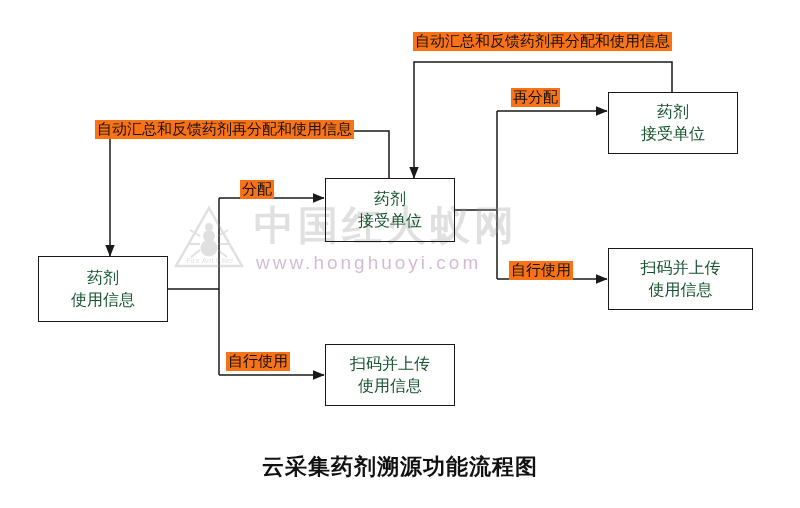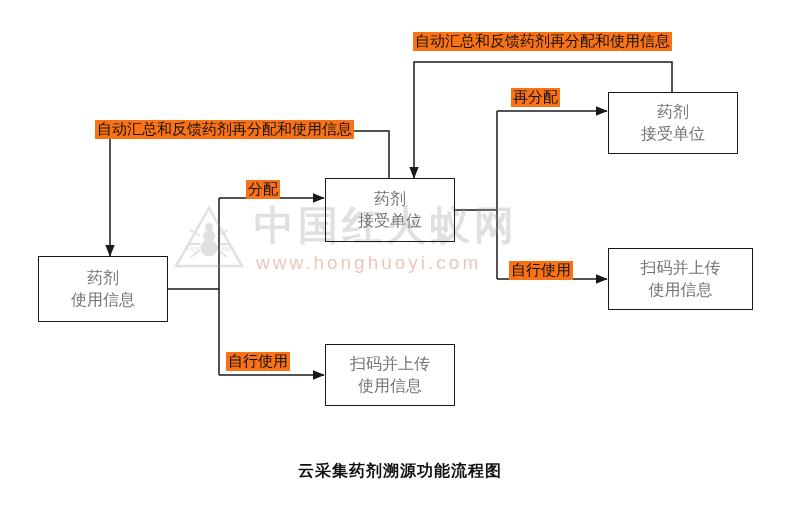--- a/index.html
+++ b/index.html
@@ -25,21 +25,21 @@
   .node {
     position: absolute;
     border: 1.5px solid #1a1a1a;
     background: transparent;
     display: flex;
     flex-direction: column;
     align-items: center;
     justify-content: center;
     line-height: 1.35;
     font-size: 16px;
-    color: #737373;
+    color: #14532d;
     text-align: center;
     box-sizing: border-box;
     z-index: 4;
   }
   .node span {
     display: block;
     white-space: nowrap;
   }
   .edge-label {
     position: absolute;
@@ -49,21 +49,21 @@
     background: #f97316;
     padding: 0 2px;
     z-index: 3;
   }
   .title {
     position: absolute;
     left: 0;
     right: 0;
     bottom: 26px;
     text-align: center;
-    font-size: 16px;
+    font-size: 22px;
     font-weight: bold;
     color: #111111;
     letter-spacing: 1px;
     z-index: 4;
   }
   
   #watermark {
     position: absolute;
     left: 170px;
     top: 196px;
@@ -81,35 +81,35 @@
     font-weight: bold;
     color: #9b9b9b;
     letter-spacing: 4px;
     white-space: nowrap;
   }
   #watermark .wm-sub {
     position: absolute;
     left: 86px;
     top: 56px;
     font-size: 19px;
-    color: #c2410c;
+    color: #701a75;
     letter-spacing: 3px;
     white-space: nowrap;
   }
   #watermark .wm-logo {
     position: absolute;
     left: 0px;
     top: 4px;
     width: 78px;
     height: 78px;
   }
   #watermark .wm-logo-caption {
     position: absolute;
     left: 2px;
-    top: 48px;
+    top: 60px;
     width: 76px;
     text-align: center;
     font-size: 8px;
     color: #9b9b9b;
     letter-spacing: 0px;
     white-space: nowrap;
   }
 </style>
 </head>
 <body>
@@ -181,21 +181,21 @@
 
   <div class="node" style="left:325px; top:344px; width:130px; height:62px;">
     <span>扫码并上传</span>
     <span>使用信息</span>
   </div>
 
   <div class="edge-label" style="left:413px; top:32px;">自动汇总和反馈药剂再分配和使用信息</div>
 
   <div class="edge-label" style="left:95px; top:120px;">自动汇总和反馈药剂再分配和使用信息</div>
 
-  <div class="edge-label" style="left:240px; top:180px;margin-left:6px;">分配</div>
+  <div class="edge-label" style="left:240px; top:180px;">分配</div>
 
   <div class="edge-label" style="left:511px; top:88px;">再分配</div>
 
   <div class="edge-label" style="left:509px; top:261px;">自行使用</div>
 
   <div class="edge-label" style="left:226px; top:352px;">自行使用</div>
 
   <div class="title">云采集药剂溯源功能流程图</div>
 
 </div>

